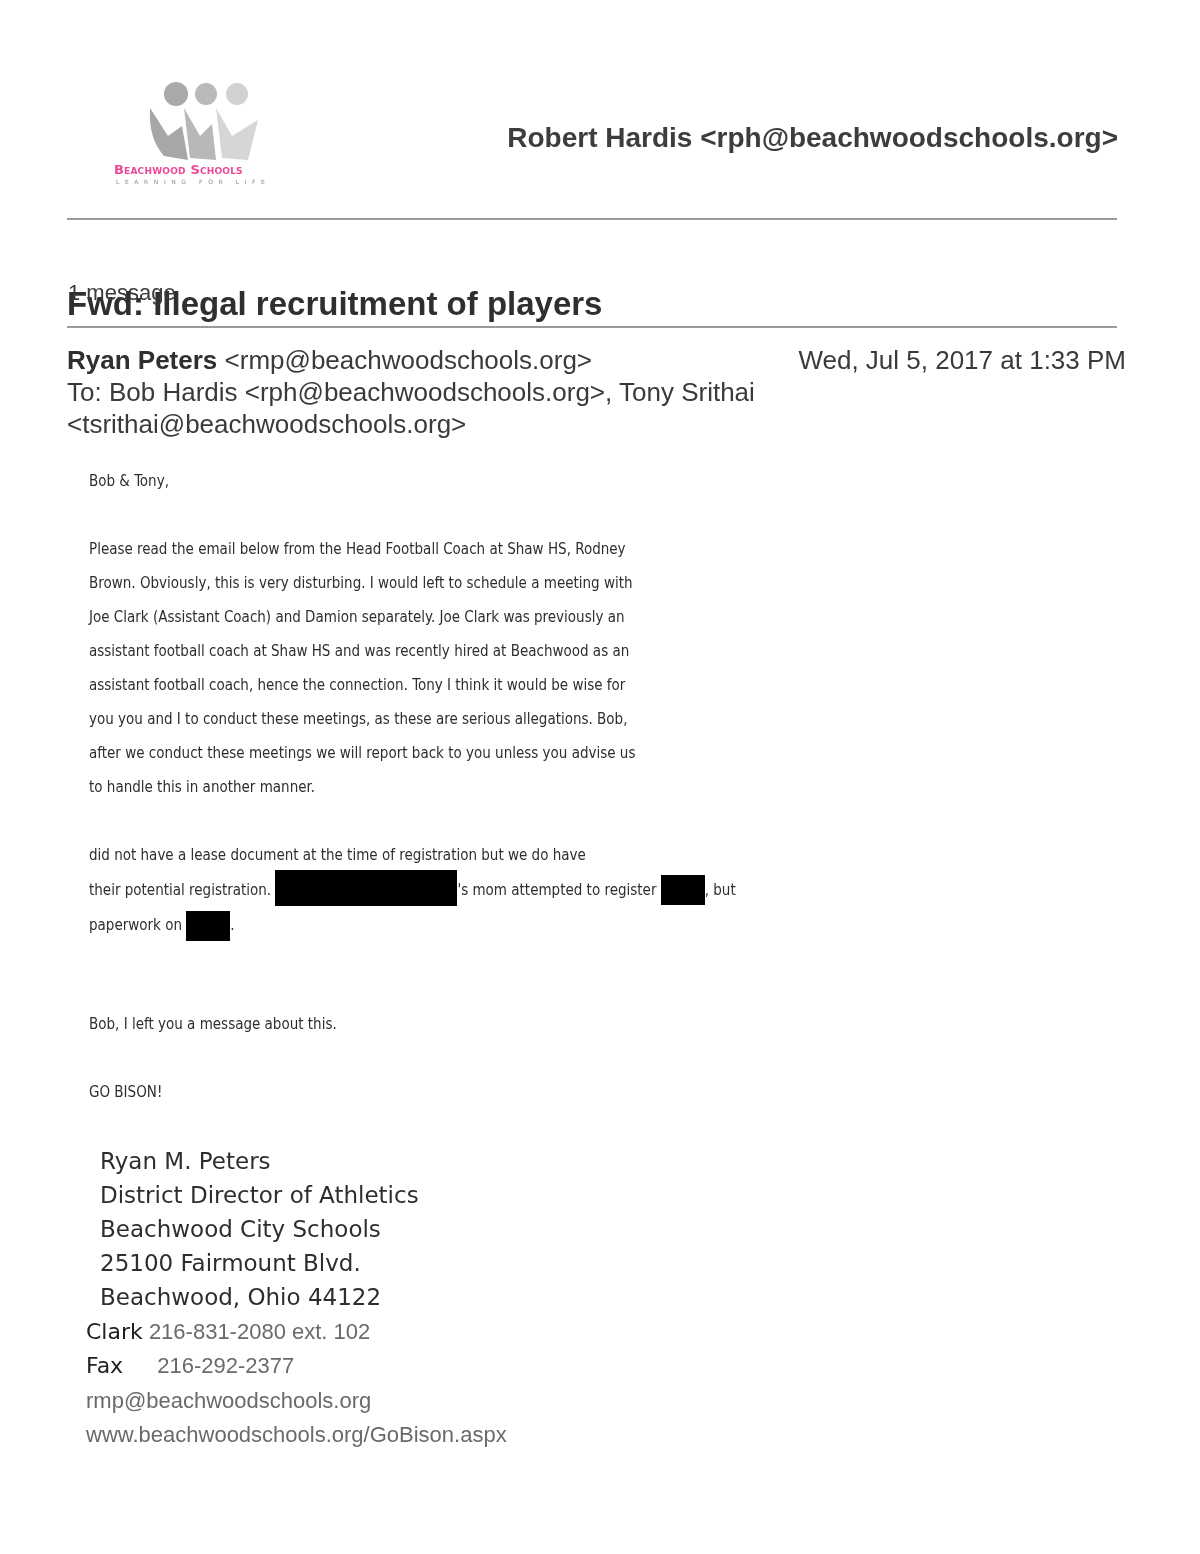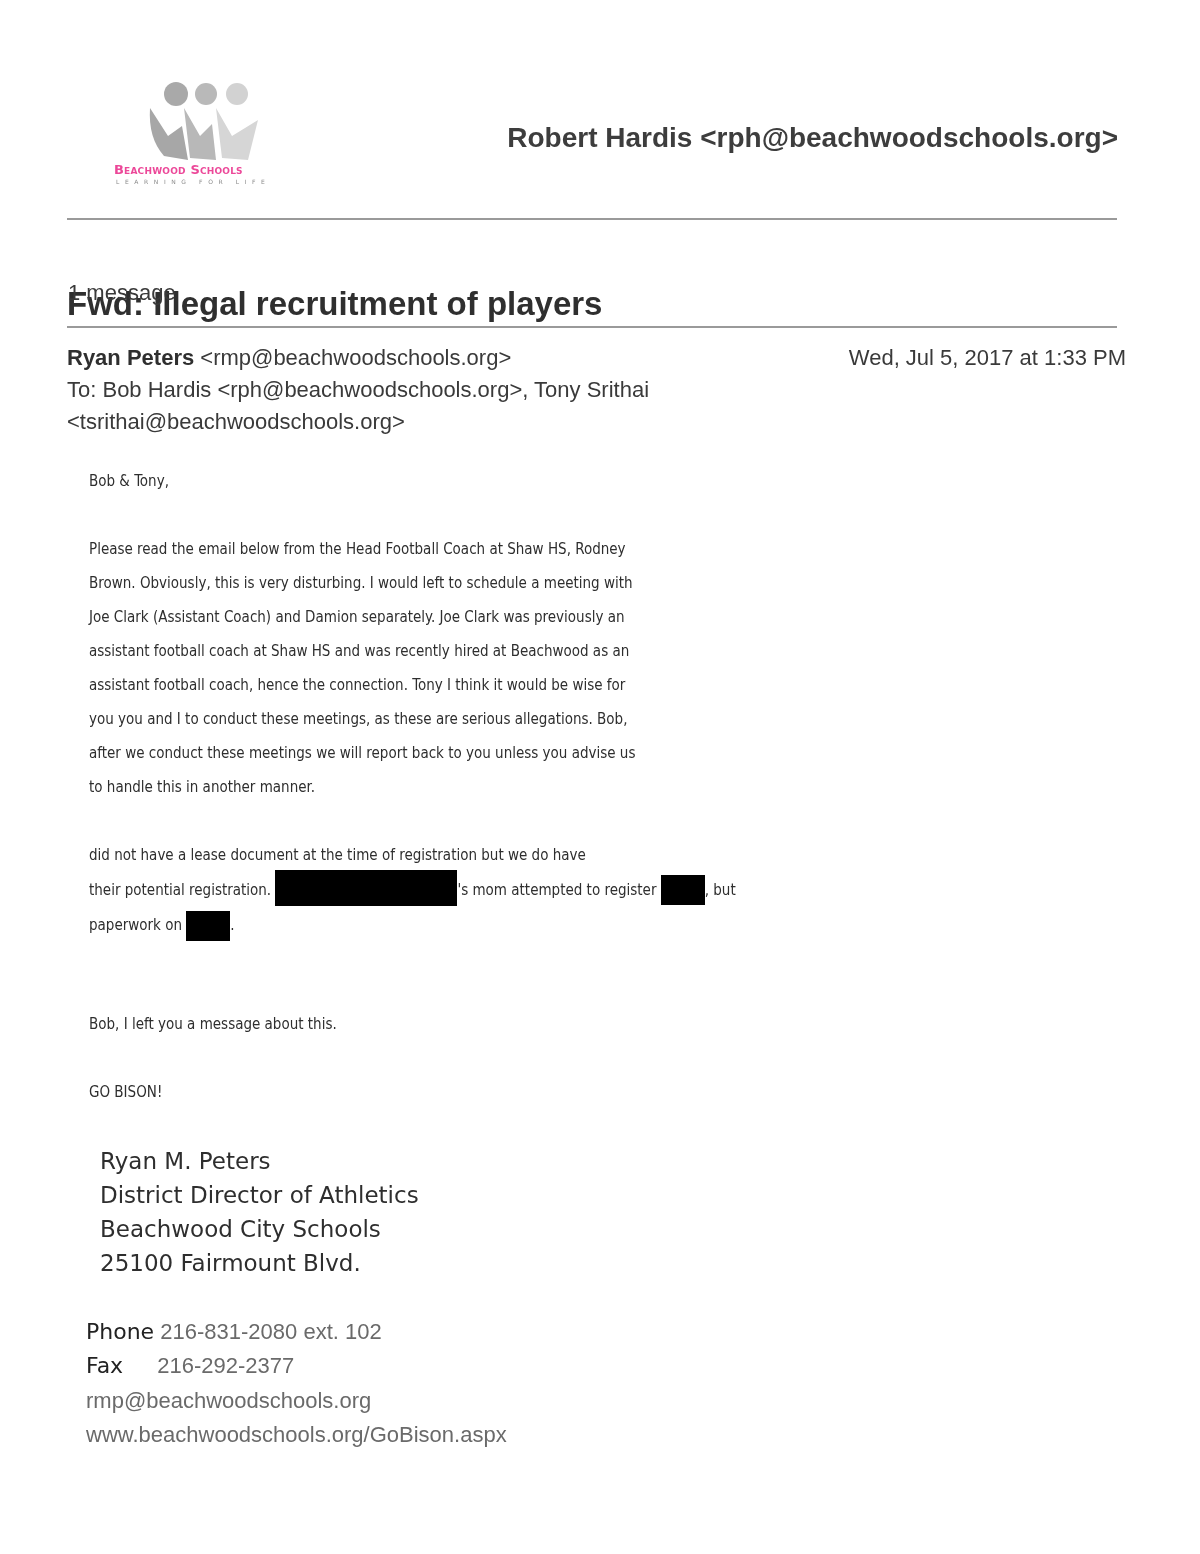--- a/index.html
+++ b/index.html
@@ -78,21 +78,21 @@
     .count {
       left: 68px;
       top: 280px;
       font-family: "Liberation Sans", sans-serif;
       font-size: 22px;
       color: #3a3a3a;
     }
 
     .meta {
       font-family: "Liberation Sans", sans-serif;
-      font-size: 22px;
+      font-size: 26px;
       color: #3a3a3a;
       white-space: nowrap;
     }
     .from-row { left: 67px; top: 345px; }
     .from-name { font-weight: bold; color: #2f2f2f; }
     .date { right: 74px; top: 345px; }
     .to-row1 { left: 67px; top: 377px; }
     .to-row2 { left: 67px; top: 409px; }
 
     
@@ -205,24 +205,25 @@
 </div>
 
 <div class="abs body-text para3">Bob, I left you a message about this.</div>
 <div class="abs body-text para4">GO BISON!</div>
 
 <div class="abs sig">
   <span class="sig-line">Ryan M. Peters</span>
   <span class="sig-line">District Director of Athletics</span>
   <span class="sig-line">Beachwood City Schools</span>
   <span class="sig-line">25100 Fairmount Blvd.</span>
+  <span class="sig-line">Beachwood, Ohio 44122</span>
 </div>
 
 <div class="abs contact phone-row">
-  <span class="label">Phone</span>
+  <span class="label">Clark</span>
   <span class="value">216-831-2080 ext. 102</span>
 </div>
 <div class="abs contact fax-row">
   <span class="label">Fax</span>
   <span class="value" style="margin-left:28px;">216-292-2377</span>
 </div>
 <div class="abs contact email-row">rmp@beachwoodschools.org</div>
 <div class="abs contact web-row">www.beachwoodschools.org/GoBison.aspx</div>
 
 </body></html>

